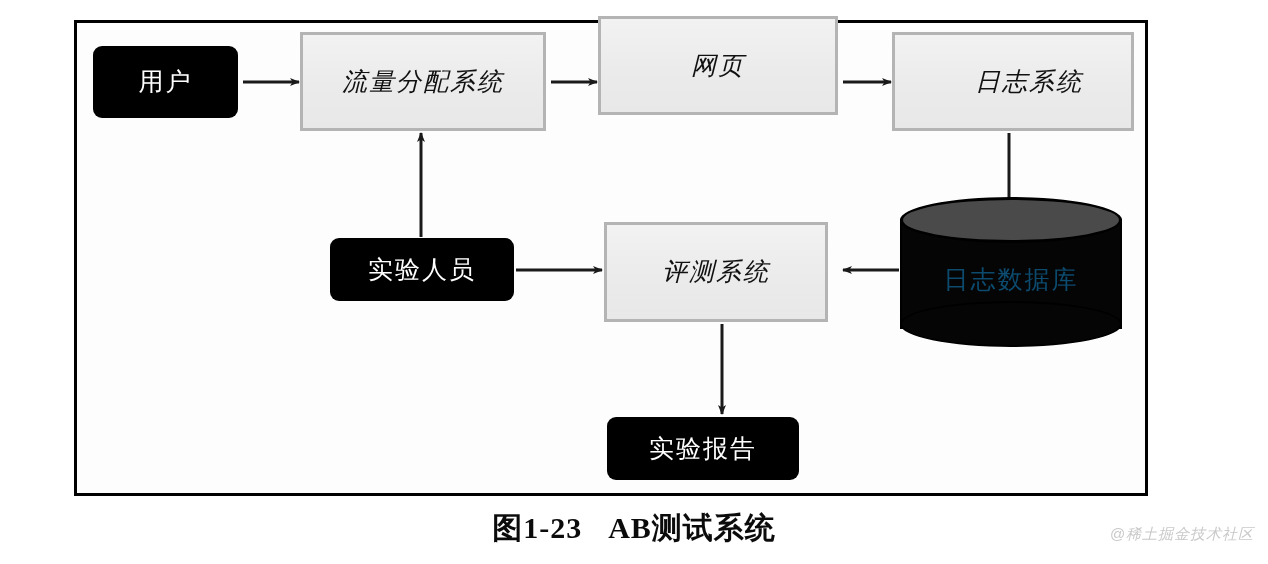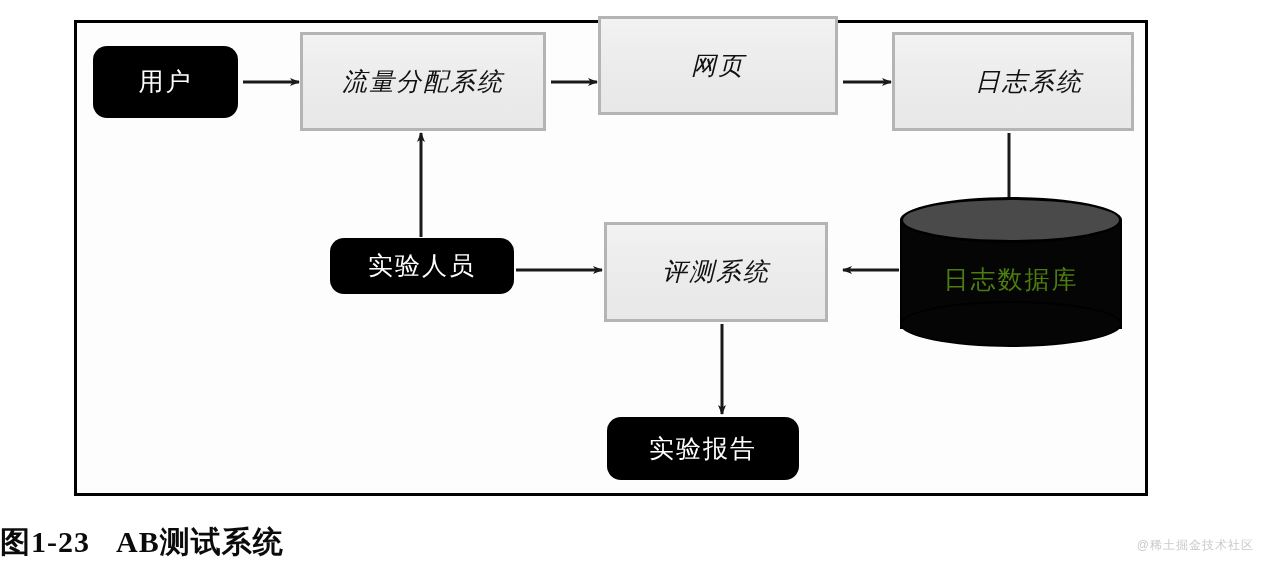--- a/index.html
+++ b/index.html
@@ -52,42 +52,42 @@
     justify-content: center;
     box-sizing: border-box;
     text-align: center;
     line-height: 1.1;
   }
 
   
   .node-actor {
     background: #000000;
     color: #ffffff;
-    border-radius: 14px;
+    border-radius: 9px;
     font-size: 25px;
     letter-spacing: 2px;
   }
 
   
   .node-process {
     background: #eeeeee;
     background-image: linear-gradient(180deg, #f2f2f2 0%, #ebebeb 55%, #e8e8e8 100%);
     border: 3px solid #b4b4b4;
     color: #111111;
     font-size: 25px;
     letter-spacing: 2px;
     font-style: italic;
   }
 
   
   #node-user        { left: 93px;  top: 46px;  width: 145px; height: 72px; }
   #node-traffic     { left: 300px; top: 32px;  width: 246px; height: 99px; }
   #node-webpage     { left: 598px; top: 16px;  width: 240px; height: 99px; }
   #node-logsystem   { left: 892px; top: 32px;  width: 242px; height: 99px; padding-left: 32px; }
-  #node-tester      { left: 330px; top: 238px; width: 184px; height: 56px; justify-content: center; }
+  #node-tester      { left: 330px; top: 238px; width: 184px; height: 63px; justify-content: center; }
   #node-evaluation  { left: 604px; top: 222px; width: 224px; height: 100px; }
   #node-report      { left: 607px; top: 417px; width: 192px; height: 63px; }
 
   
   #node-database {
     position: absolute;
     left: 900px;
     top: 197px;
     width: 222px;
     height: 153px;
@@ -127,50 +127,51 @@
   }
   .cyl-label {
     position: absolute;
     left: 0;
     top: 56px;
     width: 222px;
     height: 52px;
     display: flex;
     align-items: center;
     justify-content: center;
-    color: #4d7c0f;
+    color: #0c4a6e;
     font-size: 25px;
     letter-spacing: 2px;
     z-index: 3;
   }
 
   
   .caption {
     position: absolute;
     left: 0;
     top: 508px;
     width: 1268px;
+    text-align: center;
     font-size: 30px;
     font-weight: 700;
     color: #0b0b0b;
     letter-spacing: 1px;
     font-family: "Liberation Serif", "DejaVu Serif", serif;
-    margin-top: 14px;
   }
   .caption .cap-gap { display: inline-block; width: 26px; }
 
   
   .watermark {
     position: absolute;
     right: 14px;
-    bottom: 10px;
-    font-size: 12px;
+    bottom: 20px;
+    font-size: 15px;
     color: #c9c9c9;
     font-family: "Liberation Sans", "DejaVu Sans", sans-serif;
     letter-spacing: 1px;
+    font-style: italic;
   }
 </style>
 </head>
 <body>
 
 <div id="figure-root">
 
   <div class="diagram-frame"></div>
 
   <svg class="connectors" viewBox="0 0 1268 564" xmlns="http://www.w3.org/2000/svg">

